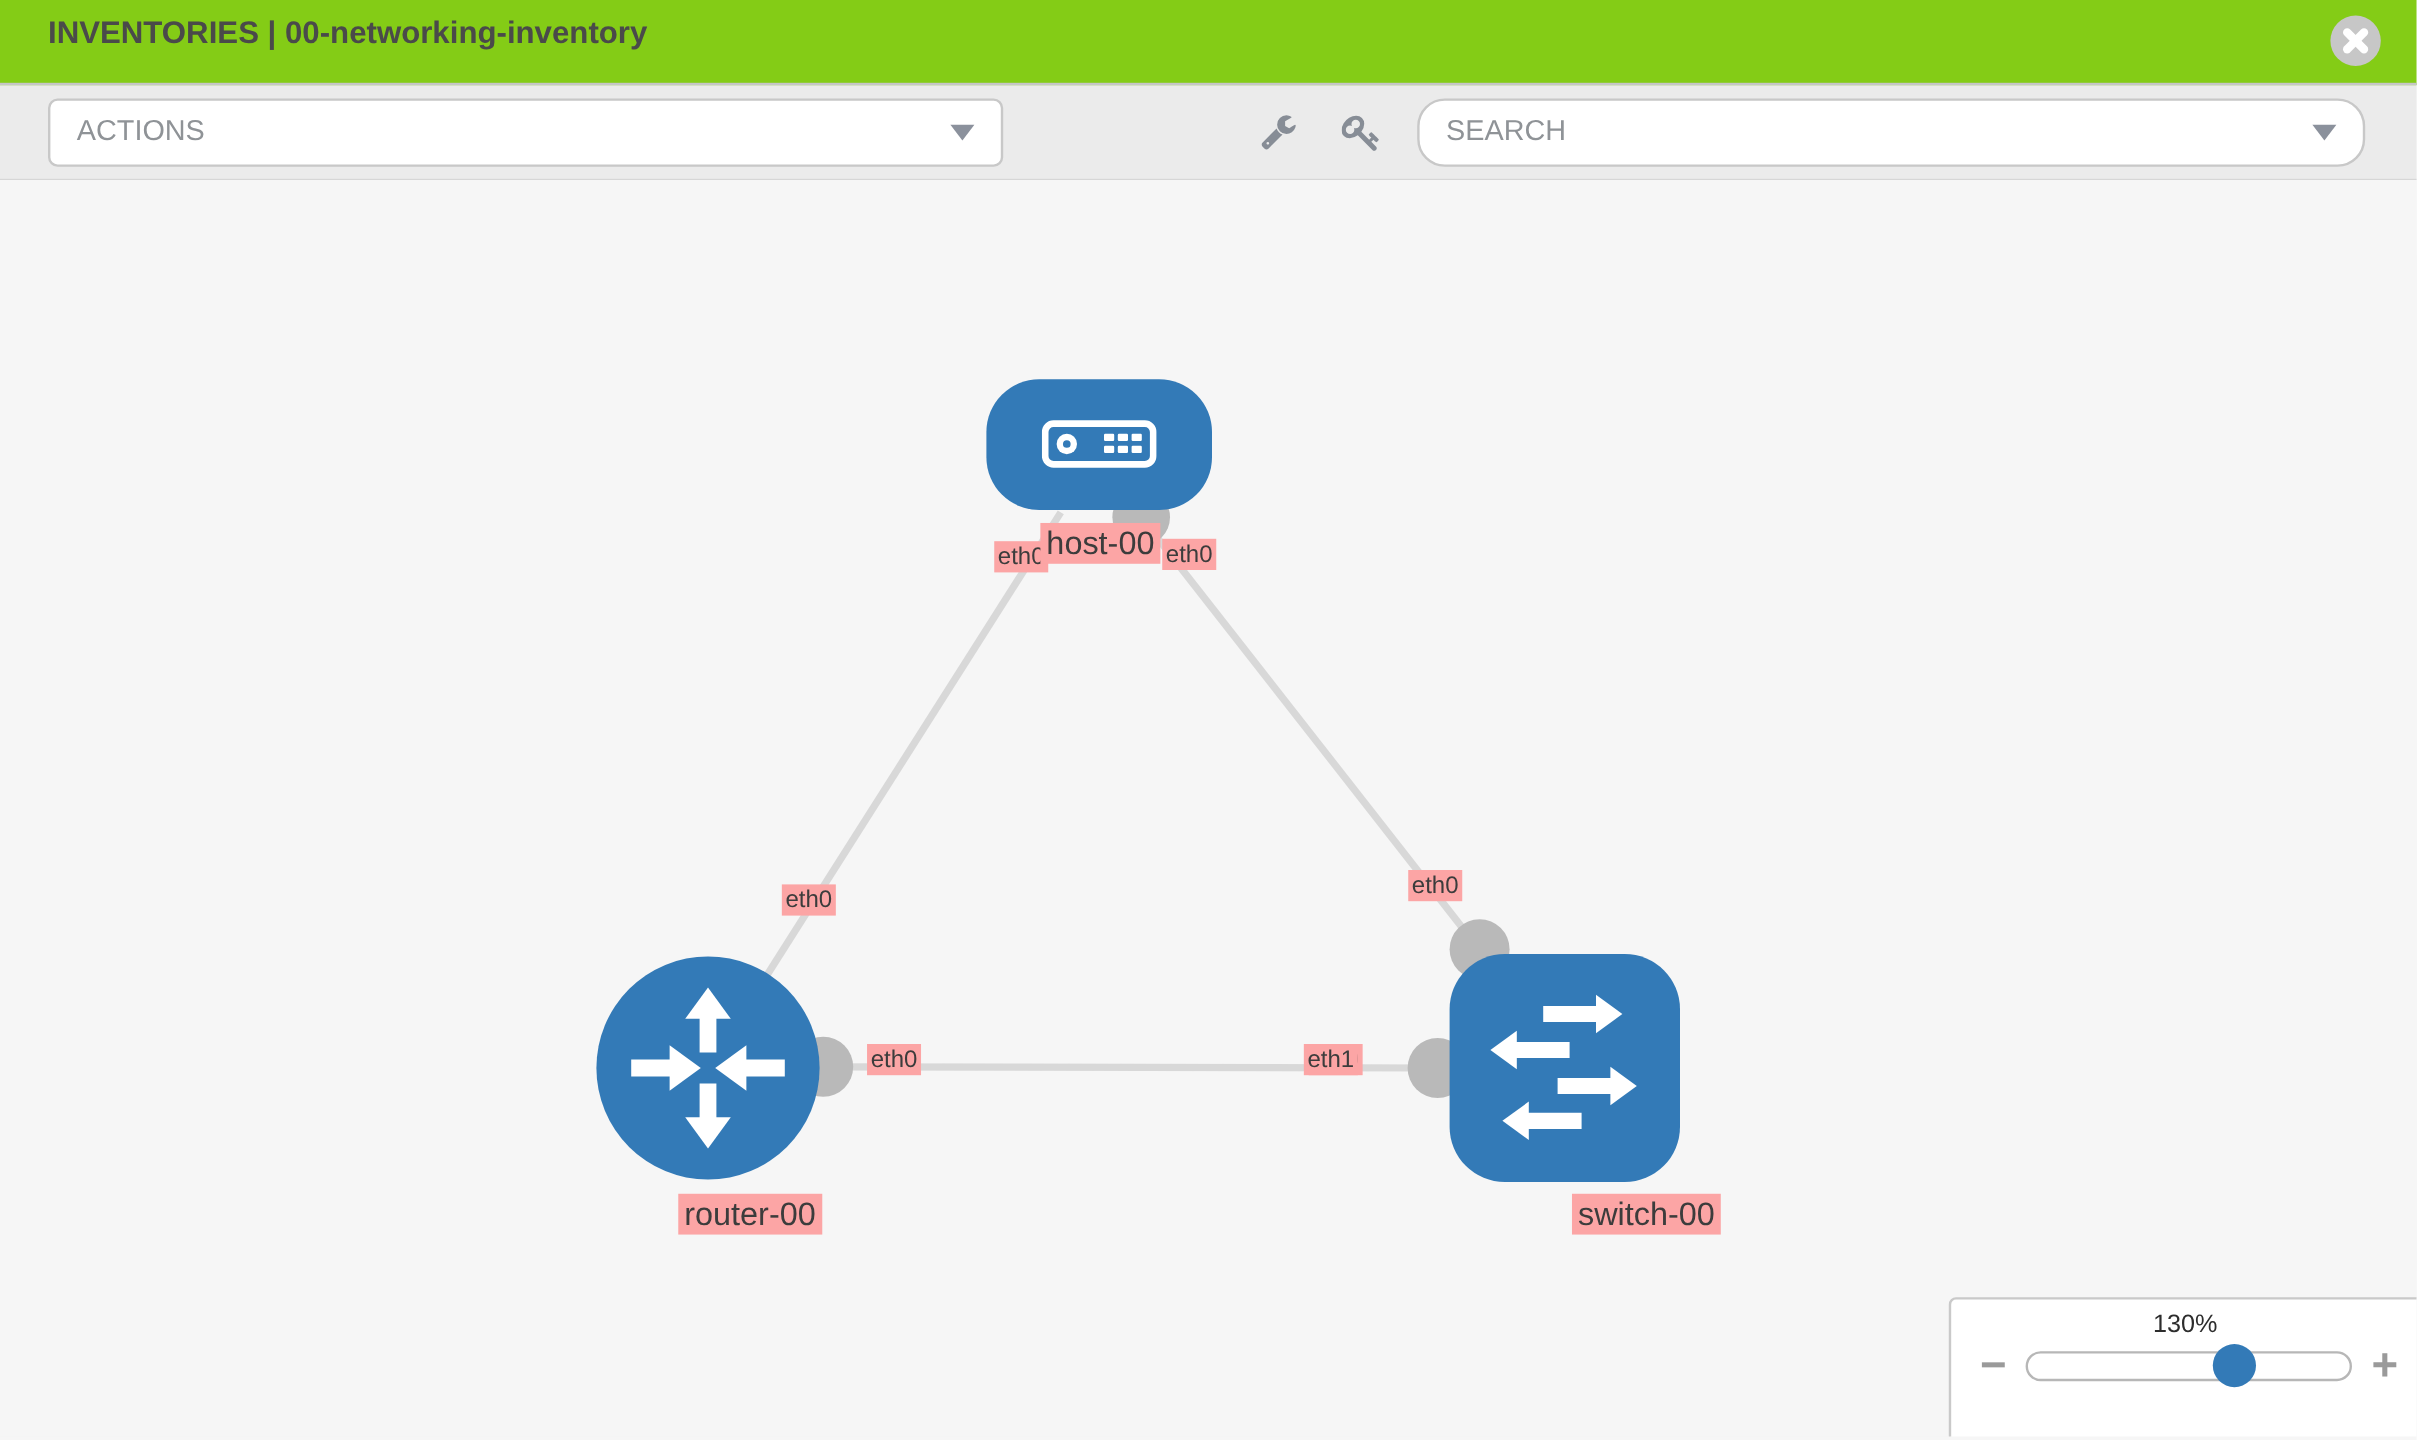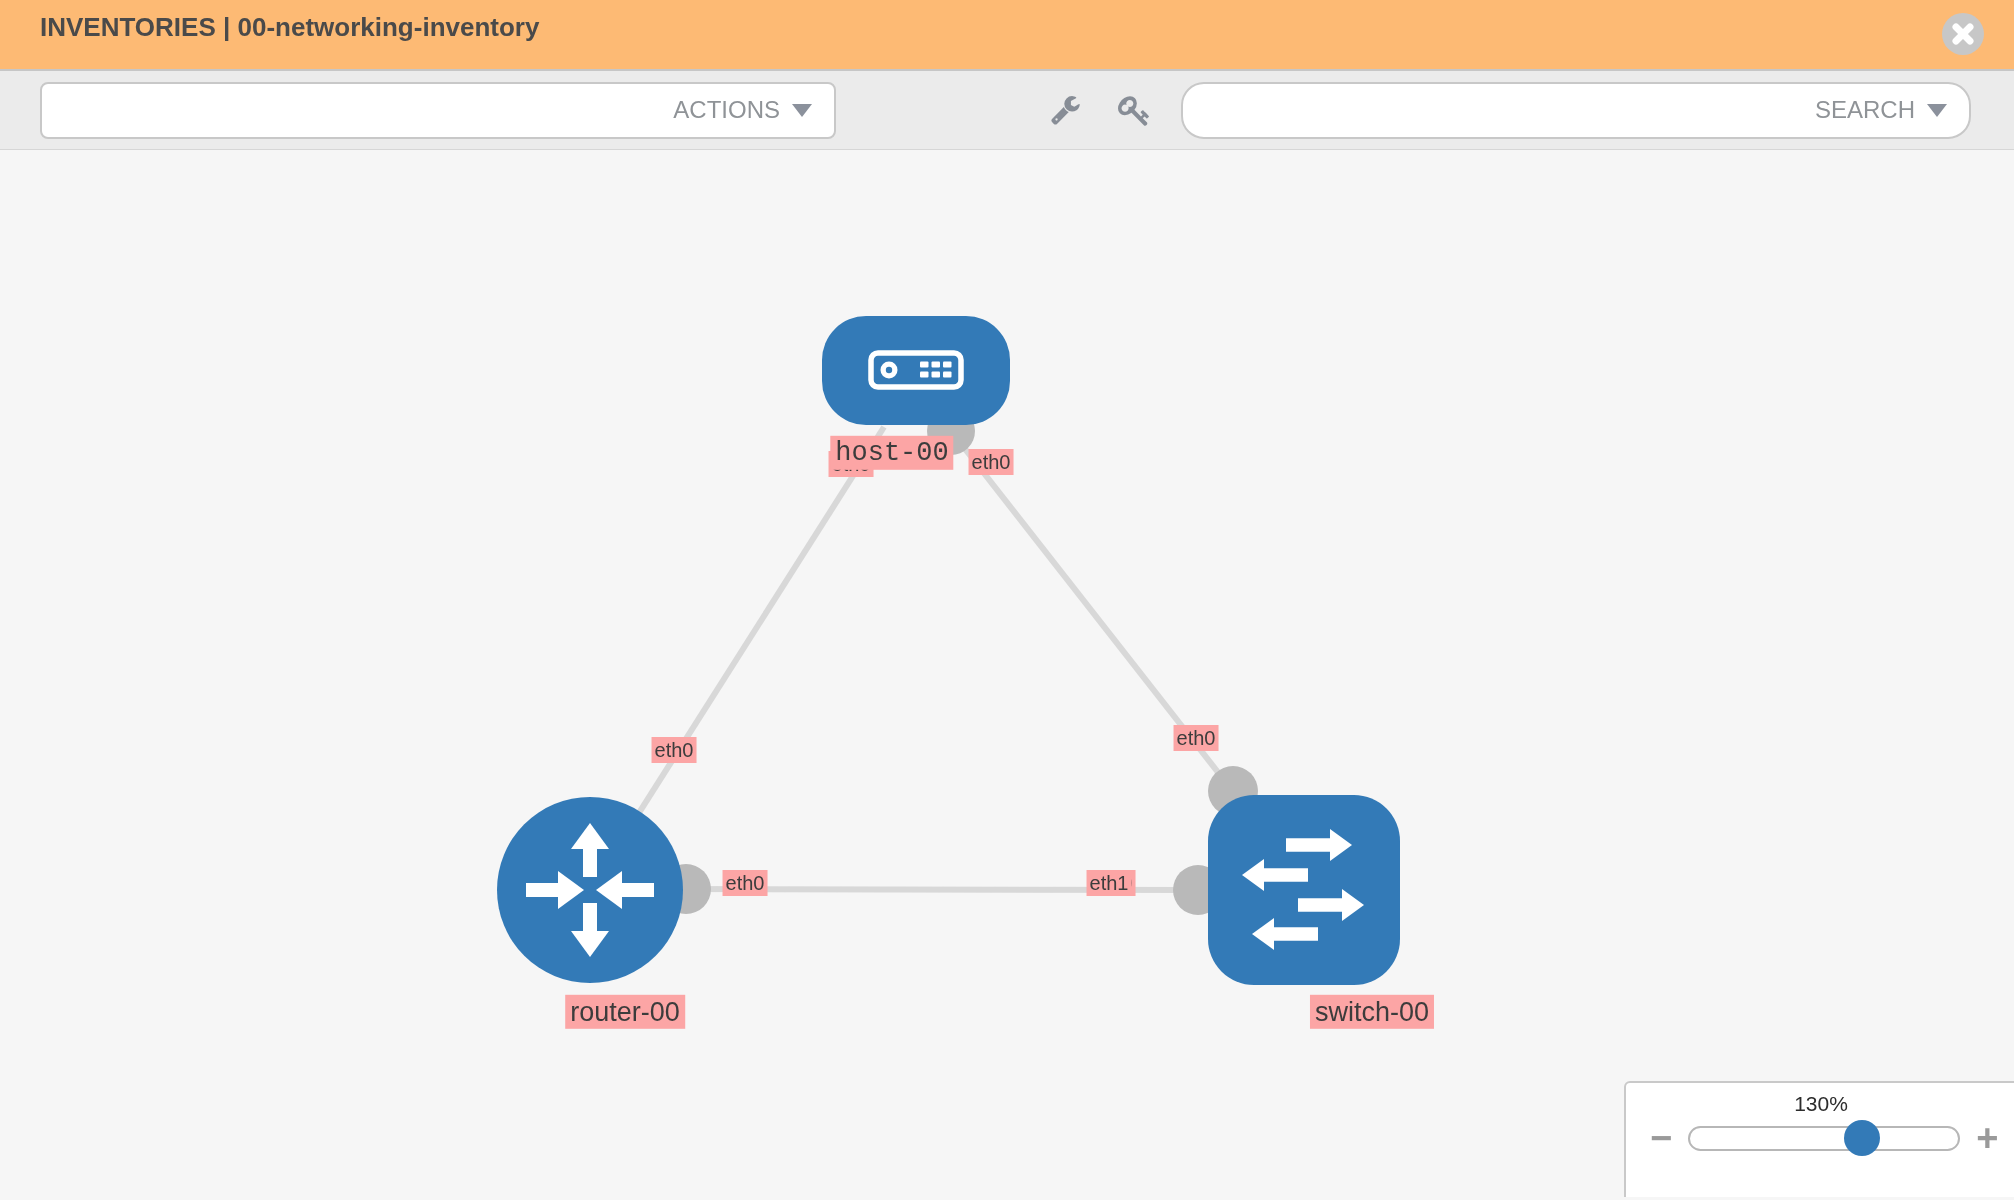--- a/index.html
+++ b/index.html
@@ -2,40 +2,40 @@
 <html><head>
 <meta charset="utf-8">
 <style>
   html,body{margin:0;padding:0;background:#fff;}
   .app{
     position:relative;width:2014px;height:1200px;overflow:hidden;
     font-family:"Liberation Sans", sans-serif;background:#f6f6f6;
   }
   
   .header{
-    position:relative;height:71px;background:#fdba74;border-bottom:2px solid #c6c6c6;
+    position:relative;height:71px;background:#84cc16;border-bottom:2px solid #c6c6c6;
     box-sizing:border-box;padding:12px 40px 0 40px;
   }
   .page-title{
     margin:0;font-size:26px;font-weight:700;color:#4a4a4a;letter-spacing:0;
   }
   .close-btn{
     position:absolute;top:13px;right:30px;width:42px;height:42px;border:none;
     border-radius:50%;background:#c7c7c7;padding:0;cursor:pointer;
     display:flex;align-items:center;justify-content:center;
   }
   
   .toolbar{
     height:79px;background:#ebebeb;border-bottom:1px solid #d6d6d6;
     box-sizing:border-box;display:flex;align-items:center;
     padding:0 43px 0 40px;
   }
   .dropdown{
     height:57px;box-sizing:border-box;background:#fff;border:2px solid #c8c8c8;
-    border-radius:8px;display:flex;align-items:center;justify-content:flex-end;
+    border-radius:8px;display:flex;align-items:center;justify-content:space-between;
     padding:0 22px;font-size:24px;color:#8f9397;
   }
   .dropdown.actions{width:796px;}
   .dropdown.search{width:790px;border-radius:23px;}
   .caret{
     width:0;height:0;border-left:10px solid transparent;border-right:10px solid transparent;
     border-top:13px solid #8b919c;margin-left:12px;
   }
   .tool-icons{margin-left:auto;margin-right:30px;display:flex;align-items:center;gap:36px;}
   .tool-icons .tbtn{background:none;border:none;padding:0;cursor:pointer;display:flex;}
@@ -135,21 +135,21 @@
     <circle cx="21" cy="20" r="8.5" fill="#fff"></circle>
           <circle cx="21" cy="20" r="3.2" fill="#337ab7"></circle>
     <rect x="52" y="11.5" width="8.5" height="6" rx="1" fill="#fff"></rect>
           <rect x="63.5" y="11.5" width="8.5" height="6" rx="1" fill="#fff"></rect>
           <rect x="75" y="11.5" width="8.5" height="6" rx="1" fill="#fff"></rect>
     <rect x="52" y="21.5" width="8.5" height="6" rx="1" fill="#fff"></rect>
           <rect x="63.5" y="21.5" width="8.5" height="6" rx="1" fill="#fff"></rect>
           <rect x="75" y="21.5" width="8.5" height="6" rx="1" fill="#fff"></rect>
         </svg>
       </div>
-      <div class="chip node-label" style="left: 892px; top: 303px; font-family: Liberation Mono, monospace;">host-00</div>
+      <div class="chip node-label" style="left: 917px; top: 303px;">host-00</div>
       <div class="node" style="left: 497px; top: 647px; width: 186px; height: 186px; border-radius: 50%; background: rgb(51, 122, 183);">
         <svg width="186" height="186" viewBox="-93 -93 186 186" fill="#fff">
     <line x1="0" y1="-13" x2="0" y2="-44" stroke="#fff" stroke-width="14"></line>
           <polygon points="-19,-41 19,-41 0,-67"></polygon>
     <line x1="0" y1="13" x2="0" y2="44" stroke="#fff" stroke-width="14"></line>
           <polygon points="-19,41 19,41 0,67"></polygon>
     <line x1="-64" y1="0" x2="-30" y2="0" stroke="#fff" stroke-width="14"></line>
           <polygon points="-32,-19 -32,19 -6,0"></polygon>
     <line x1="64" y1="0" x2="30" y2="0" stroke="#fff" stroke-width="14"></line>
           <polygon points="32,-19 32,19 6,0"></polygon>

